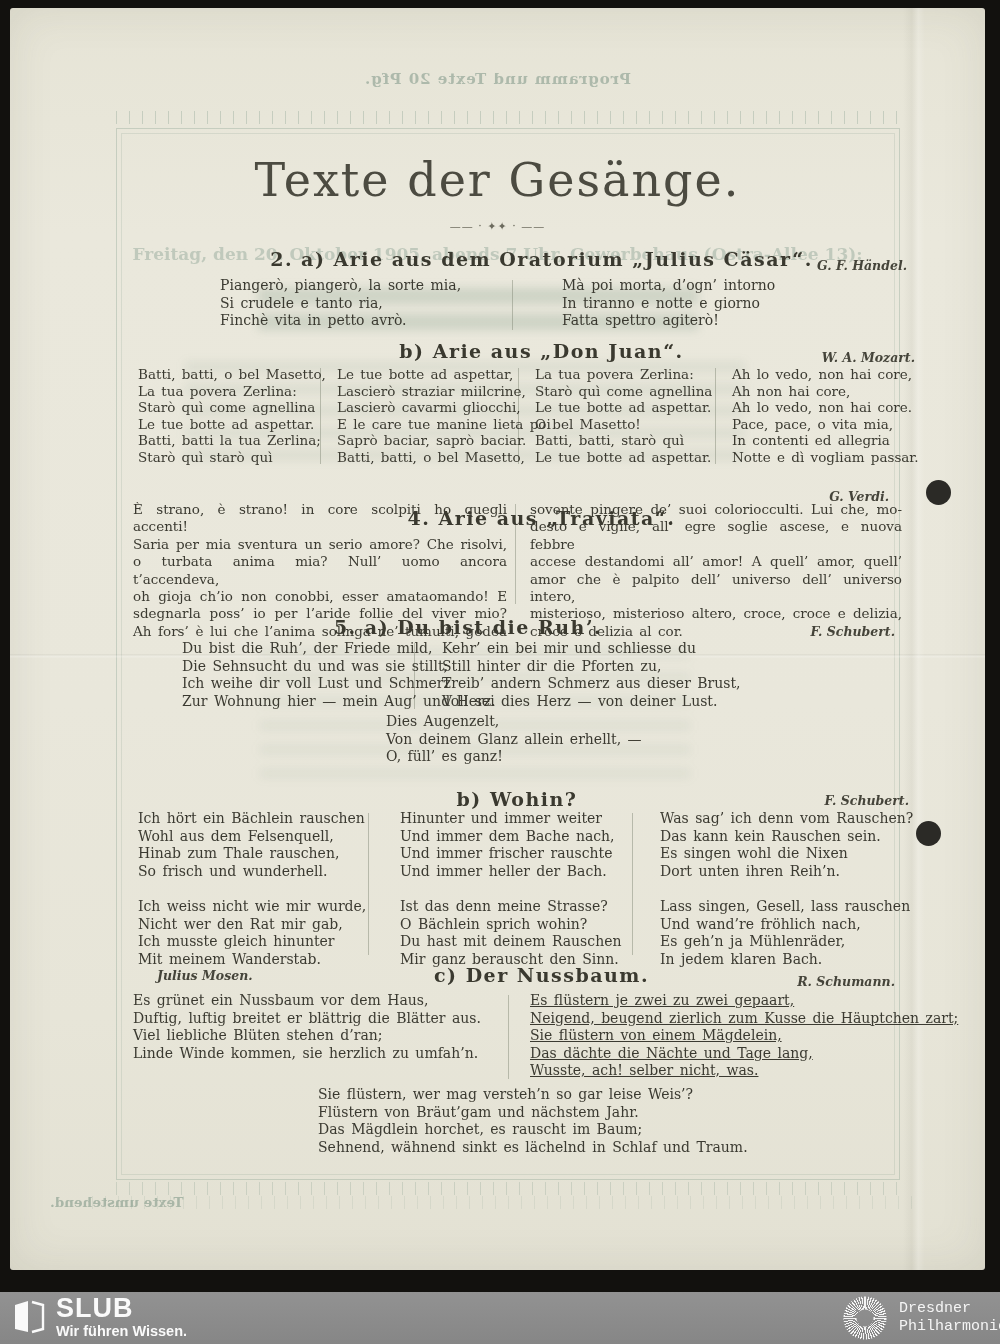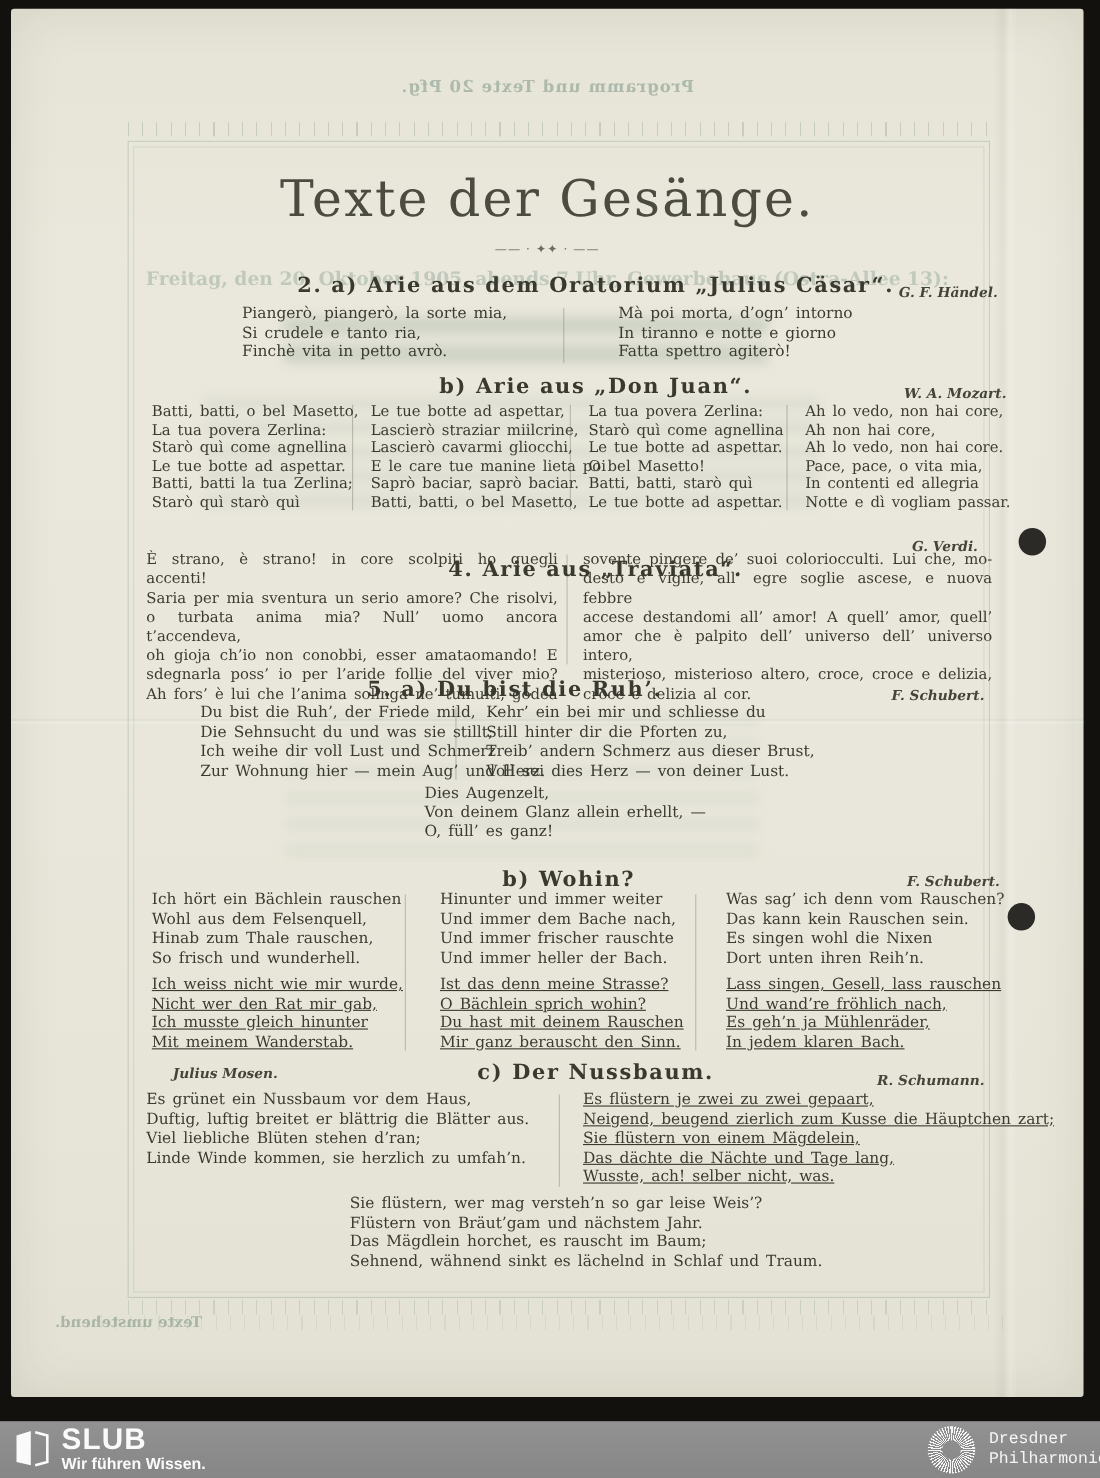--- a/index.html
+++ b/index.html
@@ -57,21 +57,21 @@
   .sec-head.wohin-c{width:926px;}
   .composer{position:absolute;font-style:italic;font-weight:bold;font-size:12.5px;color:#45443a;}
   .poet{position:absolute;font-style:italic;font-weight:bold;font-size:12.5px;color:#45443a;}
   .verse{position:absolute;font-size:14px;color:#3b3a31;word-spacing:2px;}
   .verse div{line-height:17.5px;white-space:nowrap;}
   .dj{font-size:13.5px;}
   .dj div{line-height:16.6px;}
   .just{white-space:normal;}
   .just div{white-space:normal;text-align:justify;text-align-last:justify;line-height:17.4px;}
   .just.lastleft div:last-child{text-align-last:left;}
-  .stanza2{margin-top:7px;text-decoration:underline;}
+  .stanza2{margin-top:18px;}
   .vrule{position:absolute;width:1px;background:rgba(125,130,112,0.45);}
   .hole{position:absolute;width:25px;height:25px;border-radius:50%;background:#2b2a26;z-index:3;}
   
   #footer{position:absolute;left:0;top:1292px;width:1000px;height:52px;
     background:linear-gradient(180deg,#929292,#868686);
     font-family:"Liberation Sans","DejaVu Sans",sans-serif;z-index:5;}
   .slub-logo{position:absolute;left:12px;top:7px;}
   .slub-name{position:absolute;left:56px;top:1px;font-size:27px;font-weight:bold;
     color:#fafafa;letter-spacing:1px;}
   .slub-tag{position:absolute;left:56px;top:31px;font-size:14.5px;font-weight:bold;color:#fafafa;}

